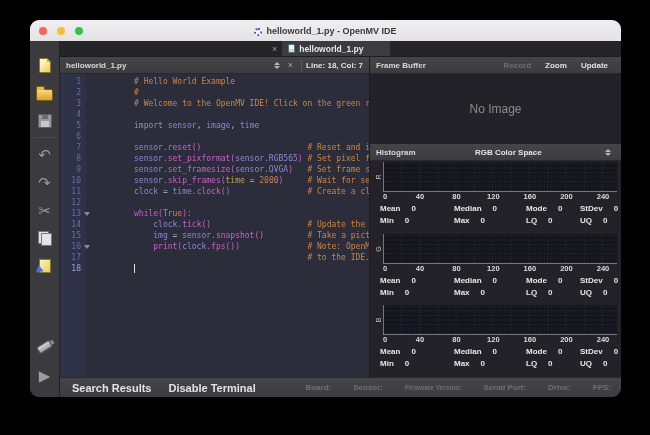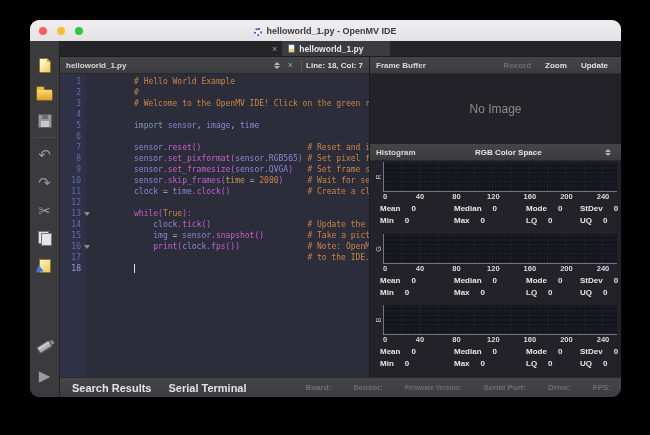--- a/index.html
+++ b/index.html
@@ -446,21 +446,21 @@
                       <span class="st-val">0</span>
                     </span>
                   </div>
                 </div>
               </div>
           </div>
         </div>
 
         <div class="statusbar">
           <span class="sb-tab">Search Results</span>
-            <span class="sb-tab">Serial Terminal</span>
+            <span class="sb-tab">Disable Terminal</span>
             <span class="sb-fields">
               <span class="sb-field">Board:</span>
               <span class="sb-field">Sensor:</span>
               <span class="sb-field small">Firmware Version:</span>
               <span class="sb-field">Serial Port:</span>
               <span class="sb-field">Drive:</span>
               <span class="sb-field">FPS:</span>
             </span>
         </div>
       </div>

